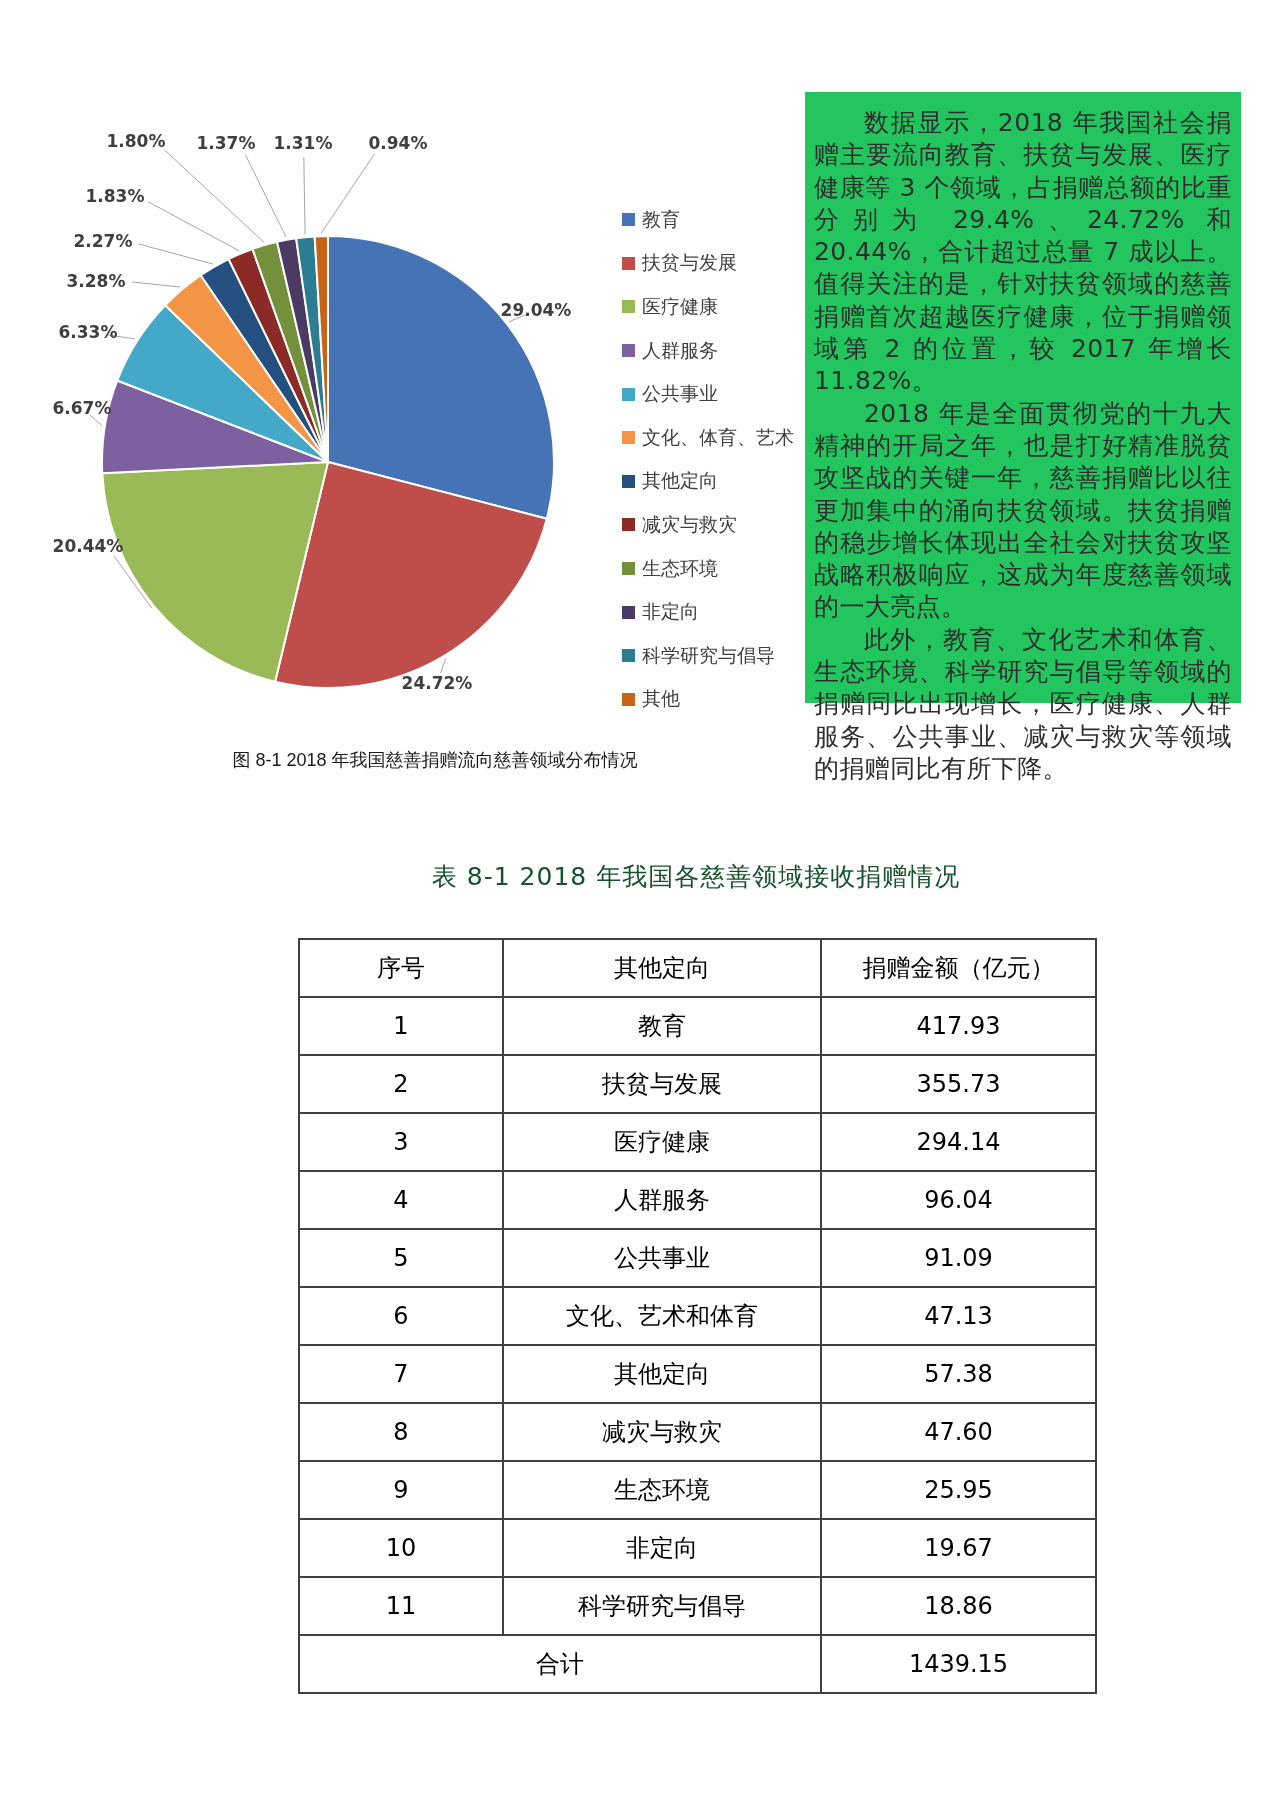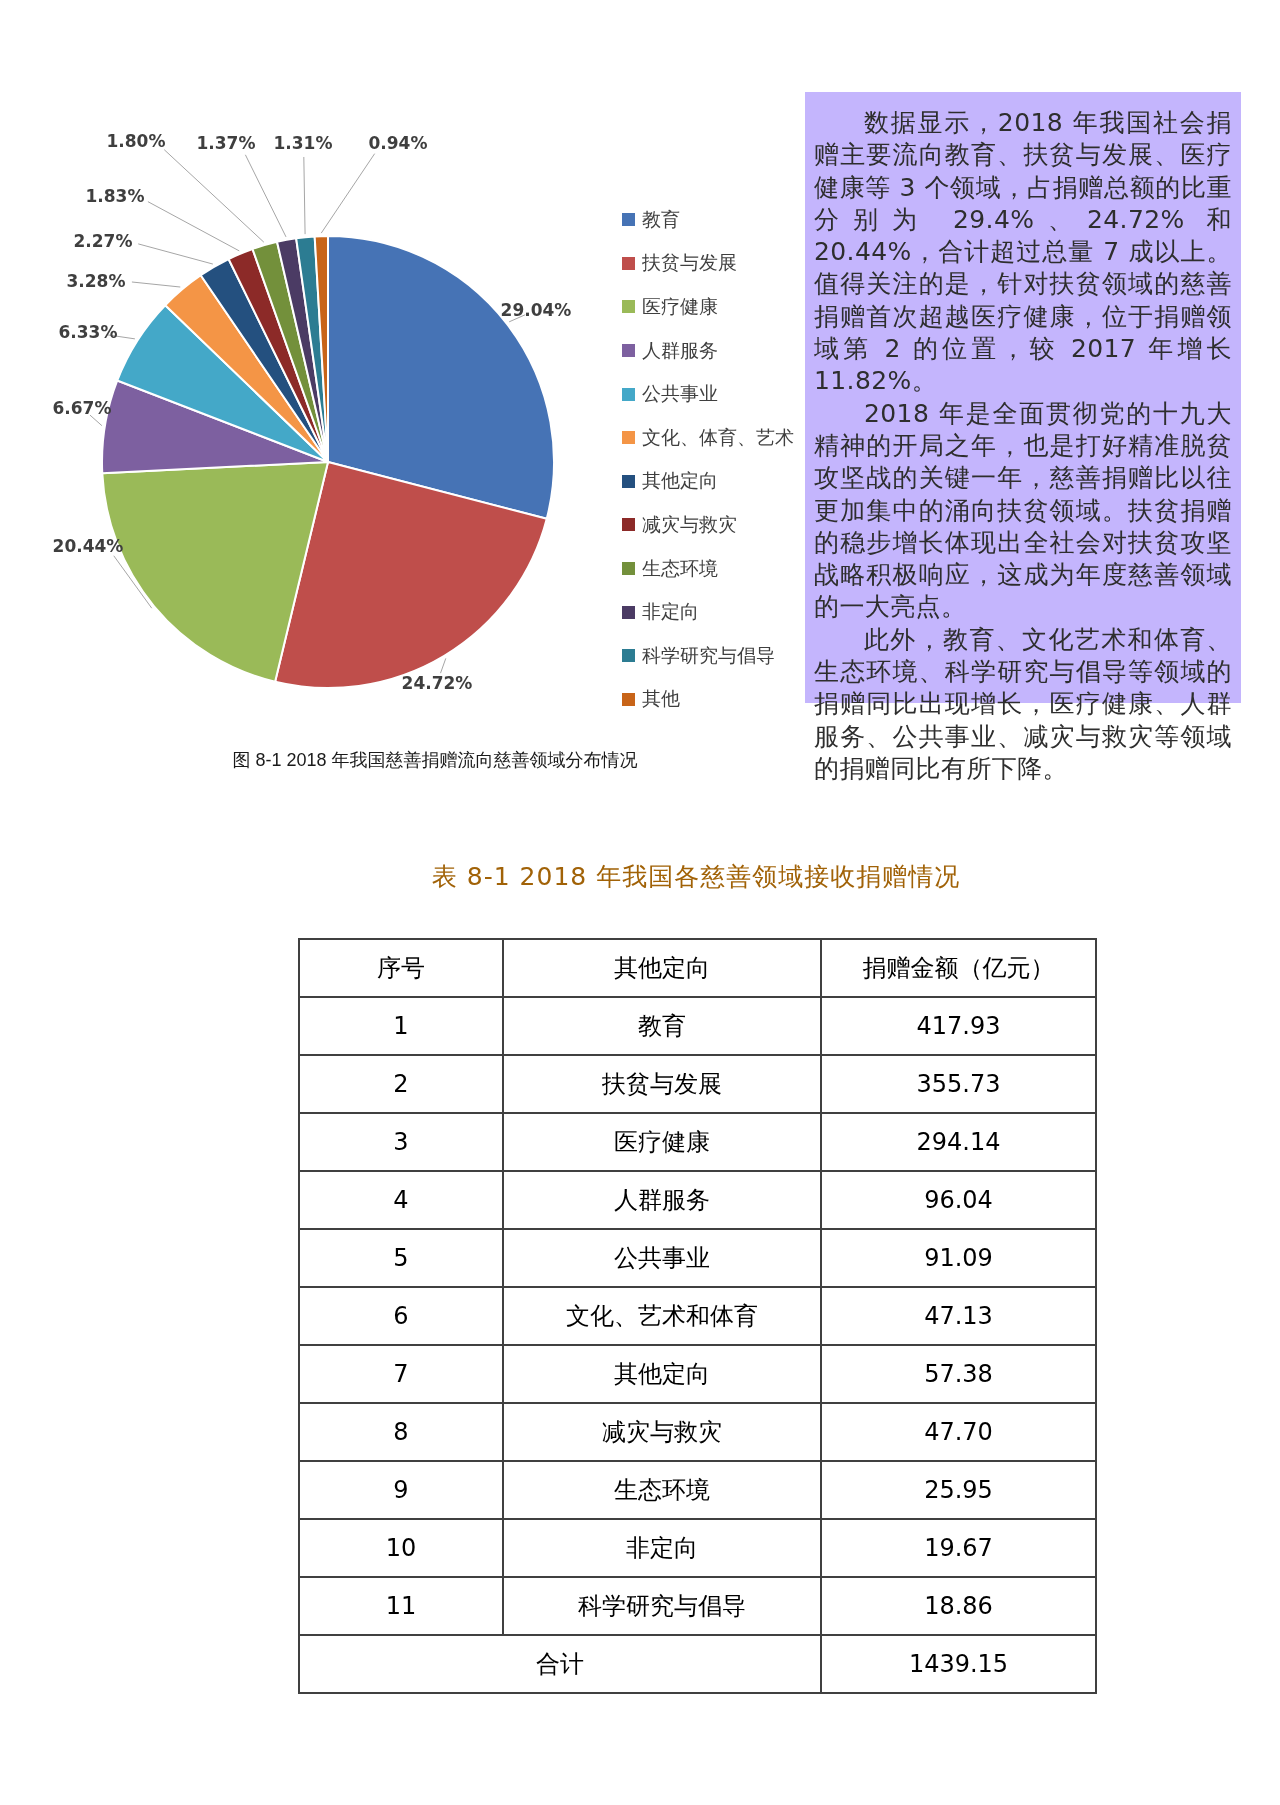--- a/index.html
+++ b/index.html
@@ -10,29 +10,29 @@
     font-size:37px; font-weight:bold; color:#BF3A33; letter-spacing:2px; }
 
   .chart-svg { position:absolute; left:0; top:0; }
 
   .legend { position:absolute; left:622px; top:198px; list-style:none; }
   .legend li { display:flex; align-items:center; height:43.6px; }
   .legend .swatch { width:13px; height:13px; margin-right:7px; flex:0 0 13px; }
   .legend .lbl { font-size:19px; color:#3F3F3F; white-space:nowrap; }
 
   .analysis-box { position:absolute; left:805px; top:92px; width:436px; height:611px;
-    background:#c4b5fd; padding:15px 9px 4px 9px; }
+    background:#22c55e; padding:15px 9px 4px 9px; }
   .analysis-box p { font-size:25px; line-height:32.3px; color:#2E2E2E; text-align:justify;
     text-indent:2em; letter-spacing:0.4px; }
 
   .fig-caption { position:absolute; left:135px; top:748px; width:600px; text-align:center;
     font-family:Liberation Sans, sans-serif; font-size:18px; color:#1a1a1a; }
 
   .table-title { position:absolute; left:296px; top:860px; width:800px; text-align:center;
-    font-size:25px; font-weight:400; color:#a16207; letter-spacing:1px; }
+    font-size:25px; font-weight:400; color:#14532d; letter-spacing:1px; }
 
   table.data { position:absolute; left:298px; top:938px; width:797px;
     border-collapse:collapse; table-layout:fixed; }
   table.data th, table.data td { border:2px solid #404040; height:58px; text-align:center;
     vertical-align:middle; font-size:24px; font-weight:400; color:#000000; }
 </style>
 </head>
 <body>
 
 <div class="page">
@@ -183,21 +183,21 @@
           <td>47.13</td>
         </tr>
         <tr>
           <td>7</td>
           <td>其他定向</td>
           <td>57.38</td>
         </tr>
         <tr>
           <td>8</td>
           <td>减灾与救灾</td>
-          <td>47.70</td>
+          <td>47.60</td>
         </tr>
         <tr>
           <td>9</td>
           <td>生态环境</td>
           <td>25.95</td>
         </tr>
         <tr>
           <td>10</td>
           <td>非定向</td>
           <td>19.67</td>

